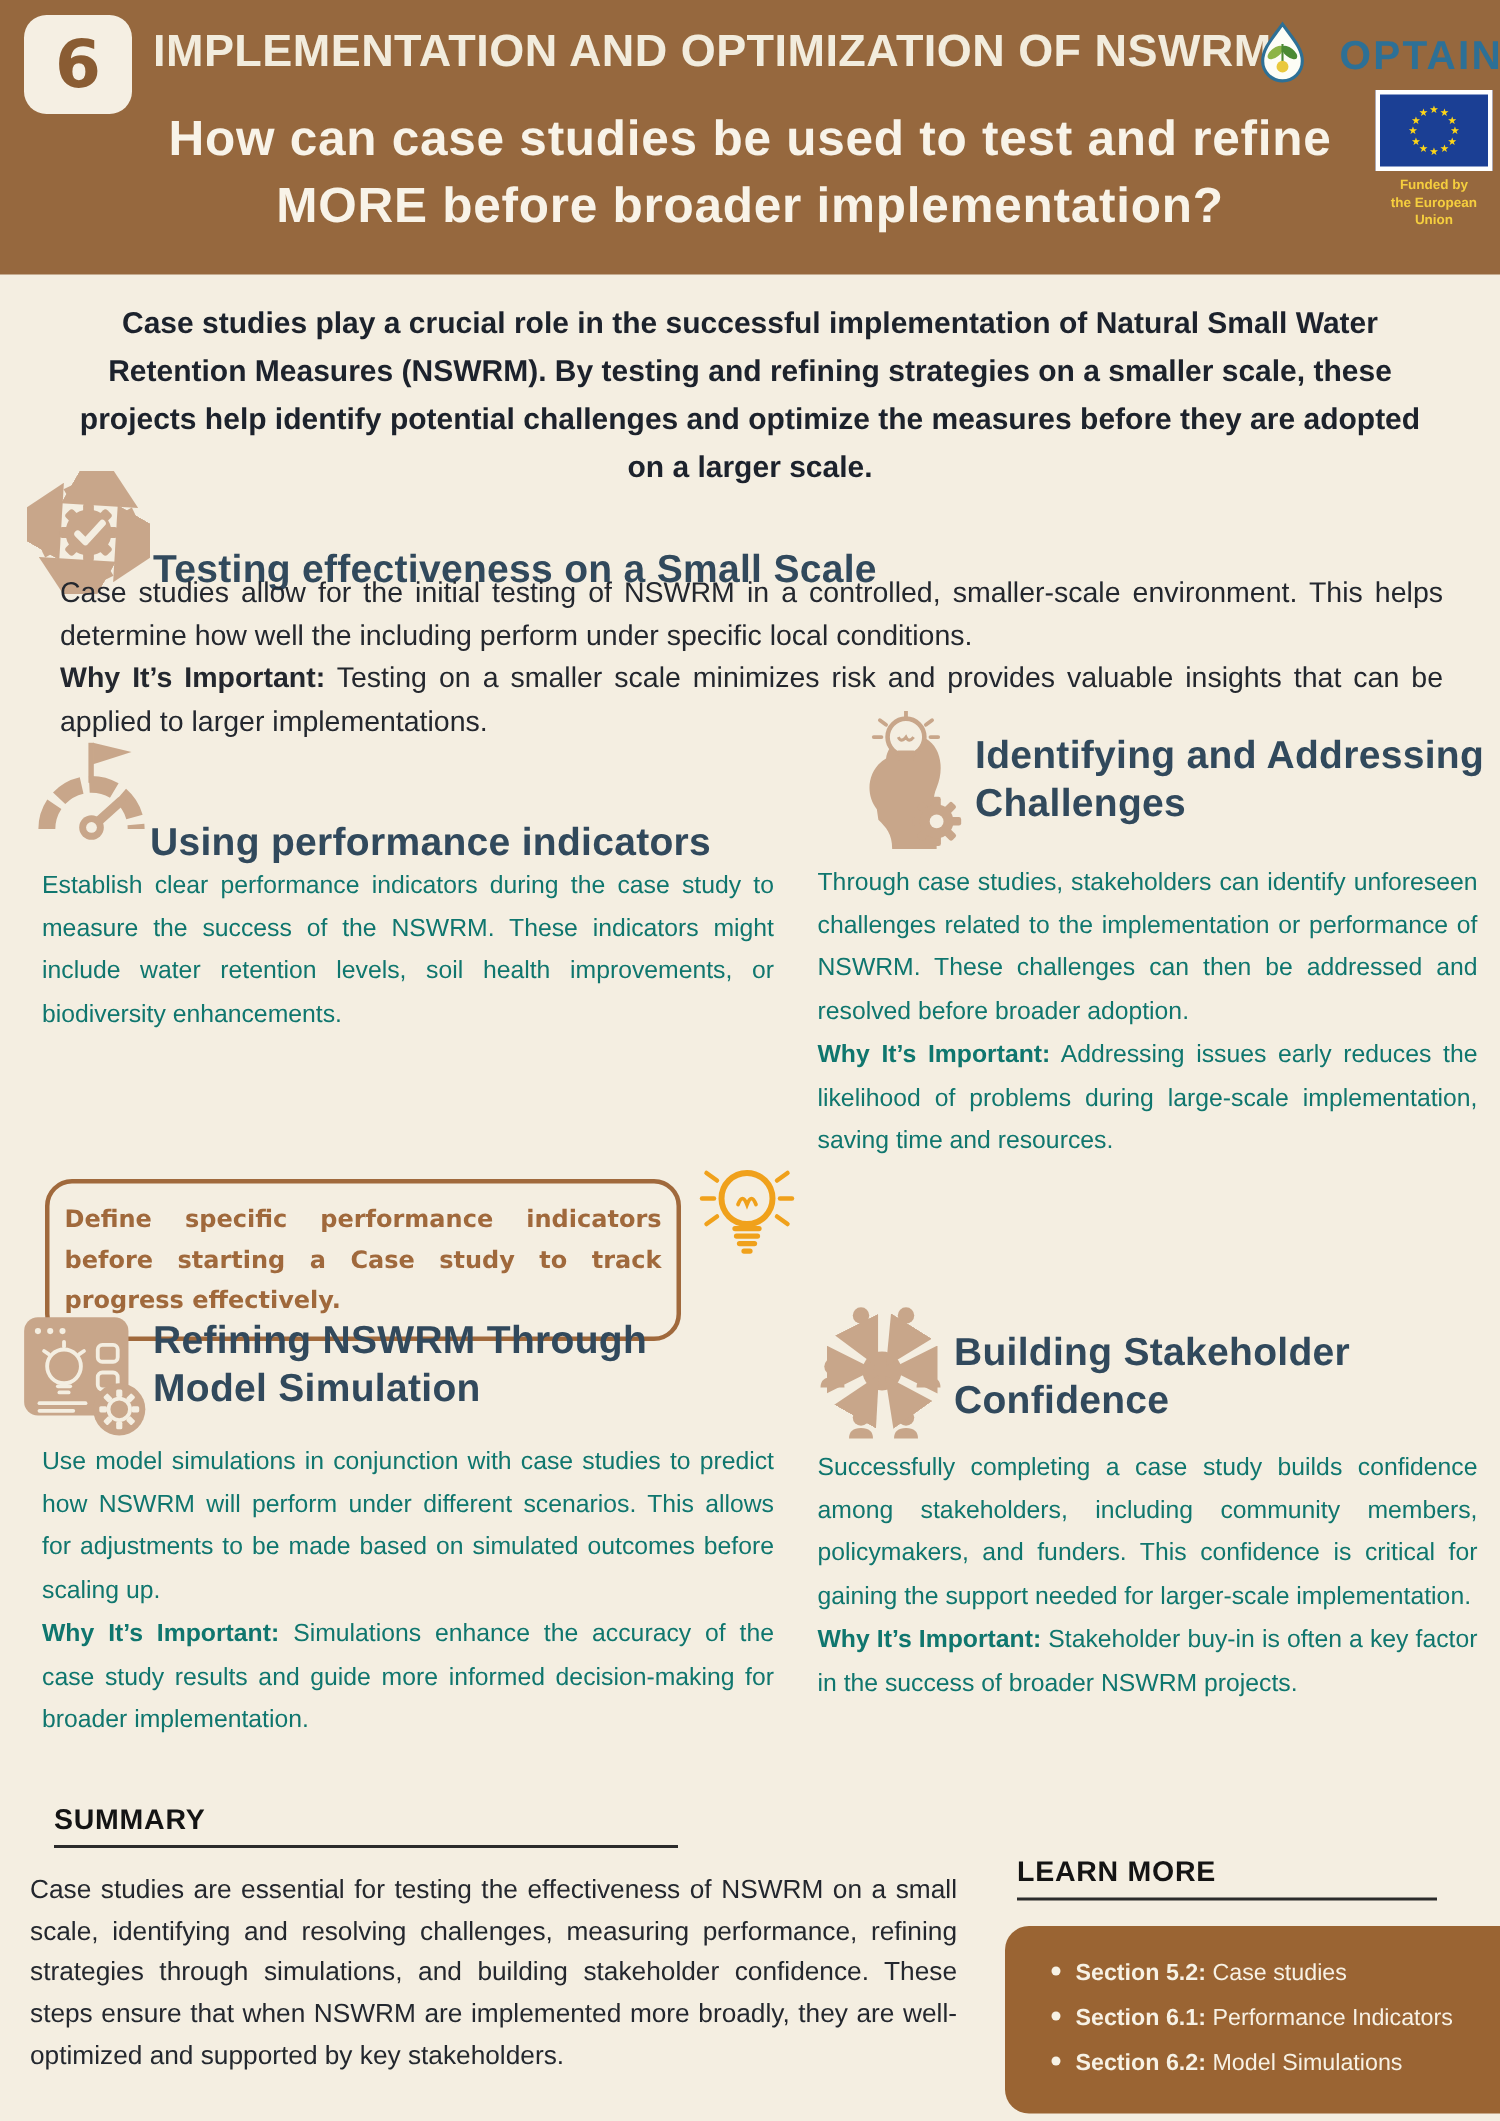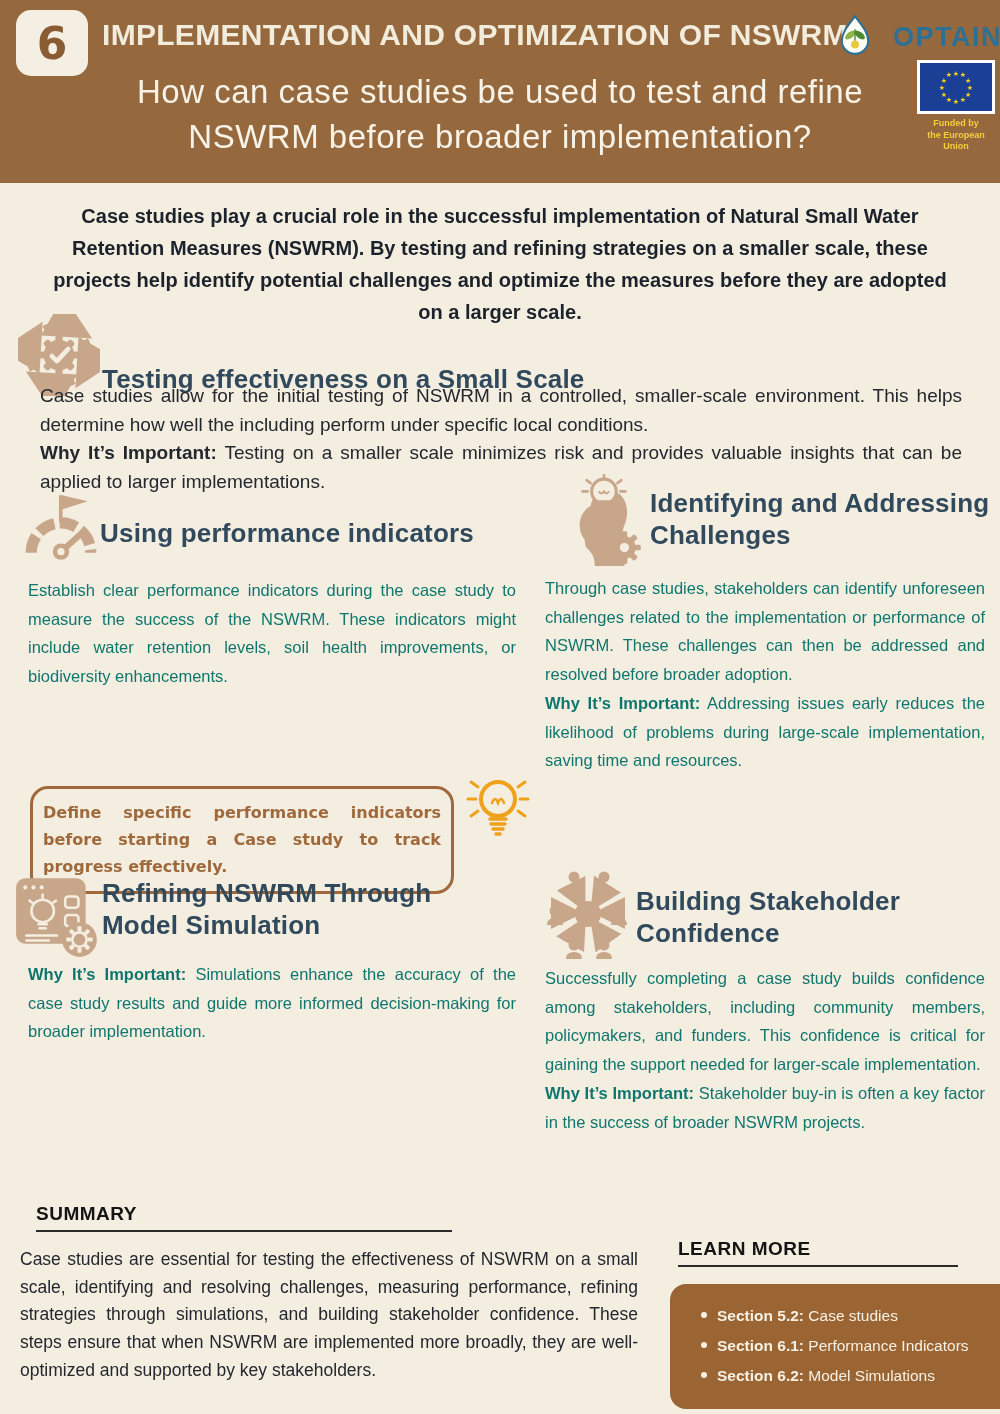--- a/index.html
+++ b/index.html
@@ -10,21 +10,21 @@
   .b{font-weight:700;margin-top:20px;}
 
   
   .header{position:absolute;left:0;top:0;width:1000px;height:183px;background:#96683E;}
   .badge{position:absolute;left:16px;top:10px;width:72px;height:66px;background:#F5EFE3;
          border-radius:15px;display:flex;align-items:center;justify-content:center;
          font-family:"DejaVu Sans",sans-serif;font-weight:700;font-size:44px;color:#8A5C33;}
   .h-title{position:absolute;left:102px;top:18px;width:760px;color:#F2ECDD;
            font-weight:800;font-size:30px;letter-spacing:.3px;}
   .h-sub{position:absolute;left:60px;top:70px;width:880px;text-align:center;color:#F8F3E8;
-         font-weight:400;font-size:33px;line-height:1.35;letter-spacing:.5px;}
+         font-weight:700;font-size:33px;line-height:1.35;letter-spacing:.5px;}
   .optain{position:absolute;left:838px;top:14px;display:flex;align-items:center;gap:21px;justify-content:flex-end;}
   .optain-txt{color:#2D7096;font-size:27px;font-weight:600;letter-spacing:1.5px;}
   .eu{position:absolute;left:916px;top:60px;width:80px;text-align:center;}
   .eu-flag{width:72px;height:48px;margin:0 auto;background:#1B3F94;border:3px solid #FFFFFF;box-sizing:content-box;}
   .eu-cap{margin-top:4px;color:#F5CE3E;font-size:9px;font-weight:700;line-height:1.3;}
 
   
   .intro{position:absolute;left:50px;top:200px;width:900px;text-align:center;
          font-weight:700;font-size:20px;line-height:1.6;color:#1C222C;}
 
@@ -58,21 +58,21 @@
 
 <div class="page">
 
   <div class="header">
     <div class="badge">
       <span>6</span>
     </div>
     <div class="h-title">IMPLEMENTATION AND OPTIMIZATION OF NSWRM</div>
     <div class="h-sub">
       <span style="display:block">How can case studies be used to test and refine</span>
-      <span style="display:block">NSWRM before broader implementation?</span>
+      <span style="display:block">MORE before broader implementation?</span>
     </div>
 
     <div class="optain">
       <span>
         <svg width="34" height="42" viewBox="0 0 36 44">
           <path d="M18,2 C25,12 32,19 32,28 A14,14 0 1 1 4,28 C4,19 11,12 18,2 Z" fill="#FDFDF6" stroke="#2D7096" stroke-width="2.2"></path>
           <ellipse cx="13" cy="22" rx="6.5" ry="3.2" transform="rotate(-38 13 22)" fill="#8DB446"></ellipse>
           <ellipse cx="23" cy="22" rx="6.5" ry="3.2" transform="rotate(38 23 22)" fill="#4C8A33"></ellipse>
           <path d="M18,16 L18,28" stroke="#4C8A33" stroke-width="1.5"></path>
           <circle cx="18" cy="32" r="4.2" fill="#E9C83D"></circle>
@@ -148,21 +148,21 @@
   <div class="abs" style="left:22px;top:492px;width:78px;height:70px;">
     <svg width="78" height="70" viewBox="0 0 76 66">
       <rect x="36" y="2" width="3.5" height="26" fill="#C8A68A"></rect>
       <polygon points="39,2 64,8 39,16" fill="#C8A68A"></polygon>
       <path d="M9,58 A29 29 0 0 1 67 58" stroke="#C8A68A" stroke-width="11" fill="none" stroke-dasharray="17 5"></path>
       <line x1="38" y1="57" x2="57" y2="40" stroke="#C8A68A" stroke-width="6" stroke-linecap="round"></line>
       <circle cx="38" cy="57" r="8" fill="#C8A68A"></circle>
       <circle cx="38" cy="57" r="3.5" fill="#F4EEE1"></circle>
     </svg>
   </div>
-  <div class="abs h-section" style="left:100px;top:518px;width:420px;">
+  <div class="abs h-section" style="left:100px;top:546px;width:420px;">
     <span>Using performance indicators</span>
       <span></span>
   </div>
   <div class="abs col-body" style="left:28px;top:576px;width:488px;">
     <p>Establish clear performance indicators during the case study to measure the success of the NSWRM. These indicators might include water retention levels, soil health improvements, or biodiversity enhancements.</p>
   </div>
 
   <div class="tip-box">
     <span>Define specific performance indicators before starting a Case study to track progress effectively.</span>
   </div>
@@ -252,20 +252,21 @@
         <rect x="64" y="55" width="4" height="5" rx="1" transform="rotate(315 66 68)"></rect>
       </g>
       <circle cx="66" cy="68" r="7" fill="none" stroke="#F4EEE1" stroke-width="2.5"></circle>
     </svg>
   </div>
   <div class="abs h-section" style="left:102px;top:878px;width:360px;">
     <span>Refining NSWRM Through</span>
     <span>Model Simulation</span>
   </div>
   <div class="abs col-body" style="left:28px;top:960px;width:488px;">
+    <p>Use model simulations in conjunction with case studies to predict how NSWRM will perform under different scenarios. This allows for adjustments to be made based on simulated outcomes before scaling up.</p>
     <p><span class="b">Why It’s Important:</span> <span>Simulations enhance the accuracy of the case study results and guide more informed decision-making for broader implementation.</span></p>
   </div>
 
   <div class="abs" style="left:544px;top:864px;width:84px;height:98px;">
     <svg width="84" height="98" viewBox="0 0 84 96">
       <defs>
           <marker id="m2" markerWidth="8" markerHeight="8" refX="5" refY="4" orient="auto">
         <path d="M0,0 L8,4 L0,8 Z" fill="#C8A68A"></path>
           </marker>
         </defs>

